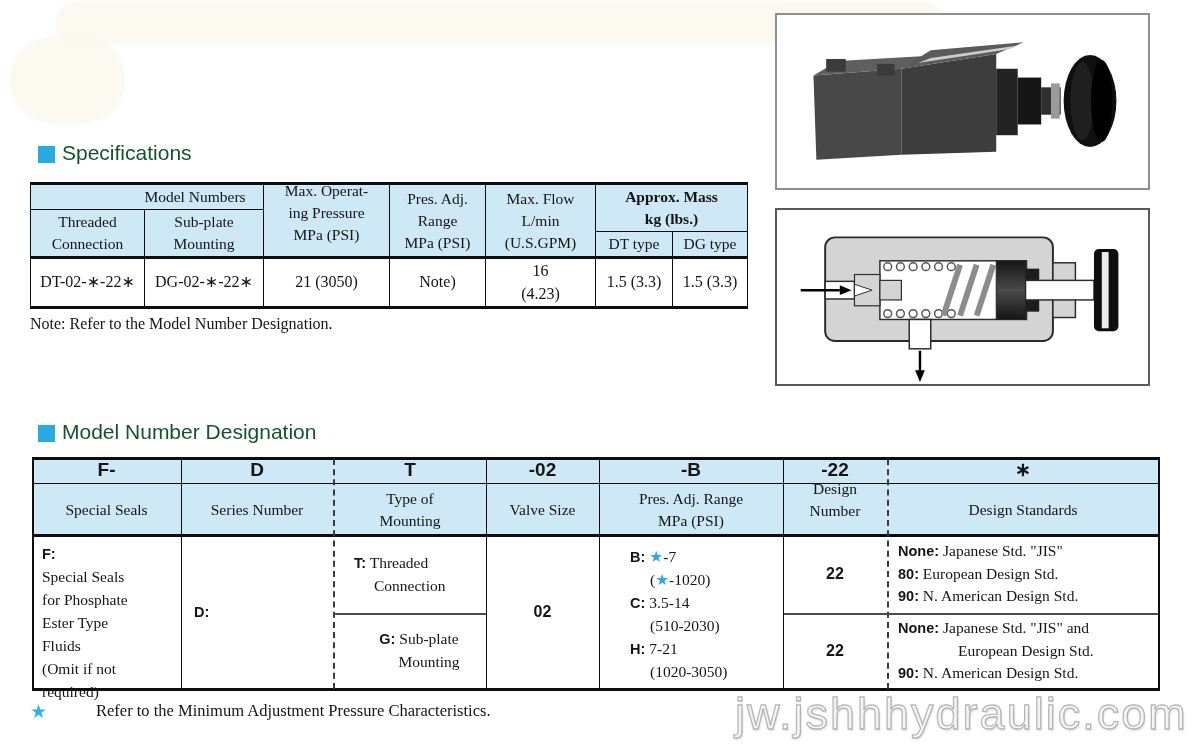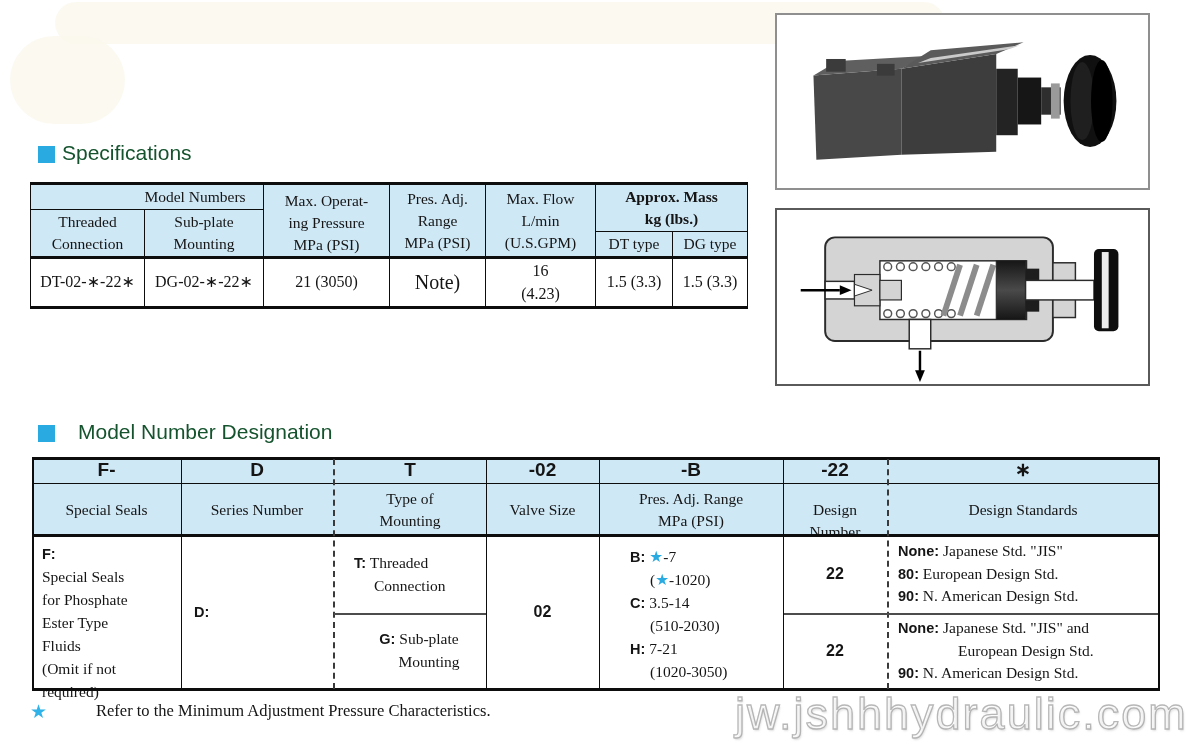--- a/index.html
+++ b/index.html
@@ -124,80 +124,81 @@
   <div class="sec-head" style="left:62px;top:141px;">Specifications</div>
 
   <div>
     <div class="bg" style="left:30px;top:183px;width:718px;height:75px;"></div>
 
     <div class="cell" style="left:31px;top:185px;width:232px;height:24px;margin-left:48px;">Model Numbers</div>
     <div class="cell" style="left:31px;top:210px;width:113px;height:46px;">Threaded
 Connection</div>
     <div class="cell" style="left:145px;top:210px;width:118px;height:46px;">Sub-plate
 Mounting</div>
-    <div class="cell" style="left:264px;top:198px;width:125px;height:50px;">Max. Operat-
+    <div class="cell" style="left:264px;top:188px;width:125px;height:50px;">Max. Operat-
 ing Pressure
 MPa (PSI)</div>
     <div class="cell" style="left:390px;top:186px;width:95px;height:70px;">Pres. Adj.
 Range
 MPa (PSI)</div>
     <div class="cell" style="left:486px;top:186px;width:109px;height:70px;">Max. Flow
 L/min
 (U.S.GPM)</div>
     <div class="cell" style="left:596px;top:185px;width:151px;height:46px;font-weight:bold;">Approx. Mass
 kg (lbs.)</div>
     <div class="cell" style="left:596px;top:232px;width:76px;height:24px;">DT type</div>
     <div class="cell" style="left:673px;top:232px;width:74px;height:24px;">DG type</div>
     <div class="cell" style="left:31px;top:259px;width:113px;height:47px;font-size:16px;">DT-02-∗-22∗</div>
     <div class="cell" style="left:145px;top:259px;width:118px;height:47px;font-size:16px;">DG-02-∗-22∗</div>
     <div class="cell" style="left:264px;top:259px;width:125px;height:47px;font-size:16px;">21 (3050)</div>
-    <div class="cell" style="left:390px;top:259px;width:95px;height:47px;font-size:20px;">Note)</div>
+    <div class="cell" style="left:390px;top:259px;width:95px;height:47px;font-size:16px;">Note)</div>
     <div class="cell" style="left:486px;top:259px;width:109px;height:47px;font-size:16px;">16
 (4.23)</div>
     <div class="cell" style="left:596px;top:259px;width:76px;height:47px;font-size:16px;">1.5 (3.3)</div>
     <div class="cell" style="left:673px;top:259px;width:74px;height:47px;font-size:16px;">1.5 (3.3)</div>
 
     <div class="hline" style="left:30px;top:182px;width:718px;height:3px;"></div>
     <div class="hline" style="left:30px;top:256px;width:718px;height:2.5px;"></div>
     <div class="hline" style="left:30px;top:306px;width:718px;height:3px;"></div>
     <div class="hline" style="left:30px;top:209px;width:233px;height:1.2px;"></div>
     <div class="hline" style="left:595px;top:231px;width:153px;height:1.2px;"></div>
     <div class="vline" style="left:30px;top:184px;width:1.2px;height:123px;"></div>
     <div class="vline" style="left:746.8px;top:184px;width:1.2px;height:123px;"></div>
     <div class="vline" style="left:144px;top:209px;width:1.2px;height:98px;"></div>
     <div class="vline" style="left:263px;top:184px;width:1.2px;height:123px;"></div>
     <div class="vline" style="left:389px;top:184px;width:1.2px;height:123px;"></div>
     <div class="vline" style="left:485px;top:184px;width:1.2px;height:123px;"></div>
     <div class="vline" style="left:595px;top:184px;width:1.2px;height:123px;"></div>
     <div class="vline" style="left:672px;top:231px;width:1.2px;height:76px;"></div>
   </div>
 
+  <div class="note" style="left:30px;top:315px;">Note: Refer to the Model Number Designation.</div>
 
   <div class="bullet" style="left:38px;top:425px;"></div>
-  <div class="sec-head" style="left:62px;top:420px;margin-left:16px;">Model Number Designation</div>
+  <div class="sec-head" style="left:62px;top:420px;">Model Number Designation</div>
 
   <div>
     <div class="bg" style="left:32px;top:458px;width:1128px;height:77px;"></div>
 
     <div class="cell code" style="left:33px;top:459px;width:147px;height:23px;">F-</div>
     <div class="cell code" style="left:182px;top:459px;width:150px;height:23px;">D</div>
     <div class="cell code" style="left:335px;top:459px;width:150px;height:23px;">T</div>
     <div class="cell code" style="left:487px;top:459px;width:111px;height:23px;">-02</div>
     <div class="cell code" style="left:600px;top:459px;width:182px;height:23px;">-B</div>
     <div class="cell code" style="left:784px;top:459px;width:102px;height:23px;">-22</div>
     <div class="cell code" style="left:888px;top:459px;width:270px;height:23px;">∗</div>
 
     <div class="cell" style="left:33px;top:486px;width:147px;height:47px;">Special Seals</div>
     <div class="cell" style="left:182px;top:486px;width:150px;height:47px;">Series Number</div>
     <div class="cell" style="left:335px;top:486px;width:150px;height:47px;">Type of
 Mounting</div>
     <div class="cell" style="left:487px;top:486px;width:111px;height:47px;">Valve Size</div>
     <div class="cell" style="left:600px;top:486px;width:182px;height:47px;">Pres. Adj. Range
 MPa (PSI)</div>
-    <div class="cell" style="left:784px;top:497px;width:102px;height:47px;">Design
+    <div class="cell" style="left:784px;top:476px;width:102px;height:47px;">Design
 Number</div>
     <div class="cell" style="left:888px;top:486px;width:270px;height:47px;">Design Standards</div>
 
     <div class="cell left top" style="left:42px;top:543px;width:135px;height:142px;display:block;"><div class="tline"><span class="seg-b">F:</span></div><div class="tline"><span class="seg-p">Special Seals
 for Phosphate
 Ester Type
 Fluids
 (Omit if not
 required)</span></div></div>
     <div class="cell left" style="left:194px;top:536px;width:138px;height:152px;flex-direction:column;align-items:flex-start;justify-content:center;"><div class="tline"><span class="seg-b">D:</span></div></div>

